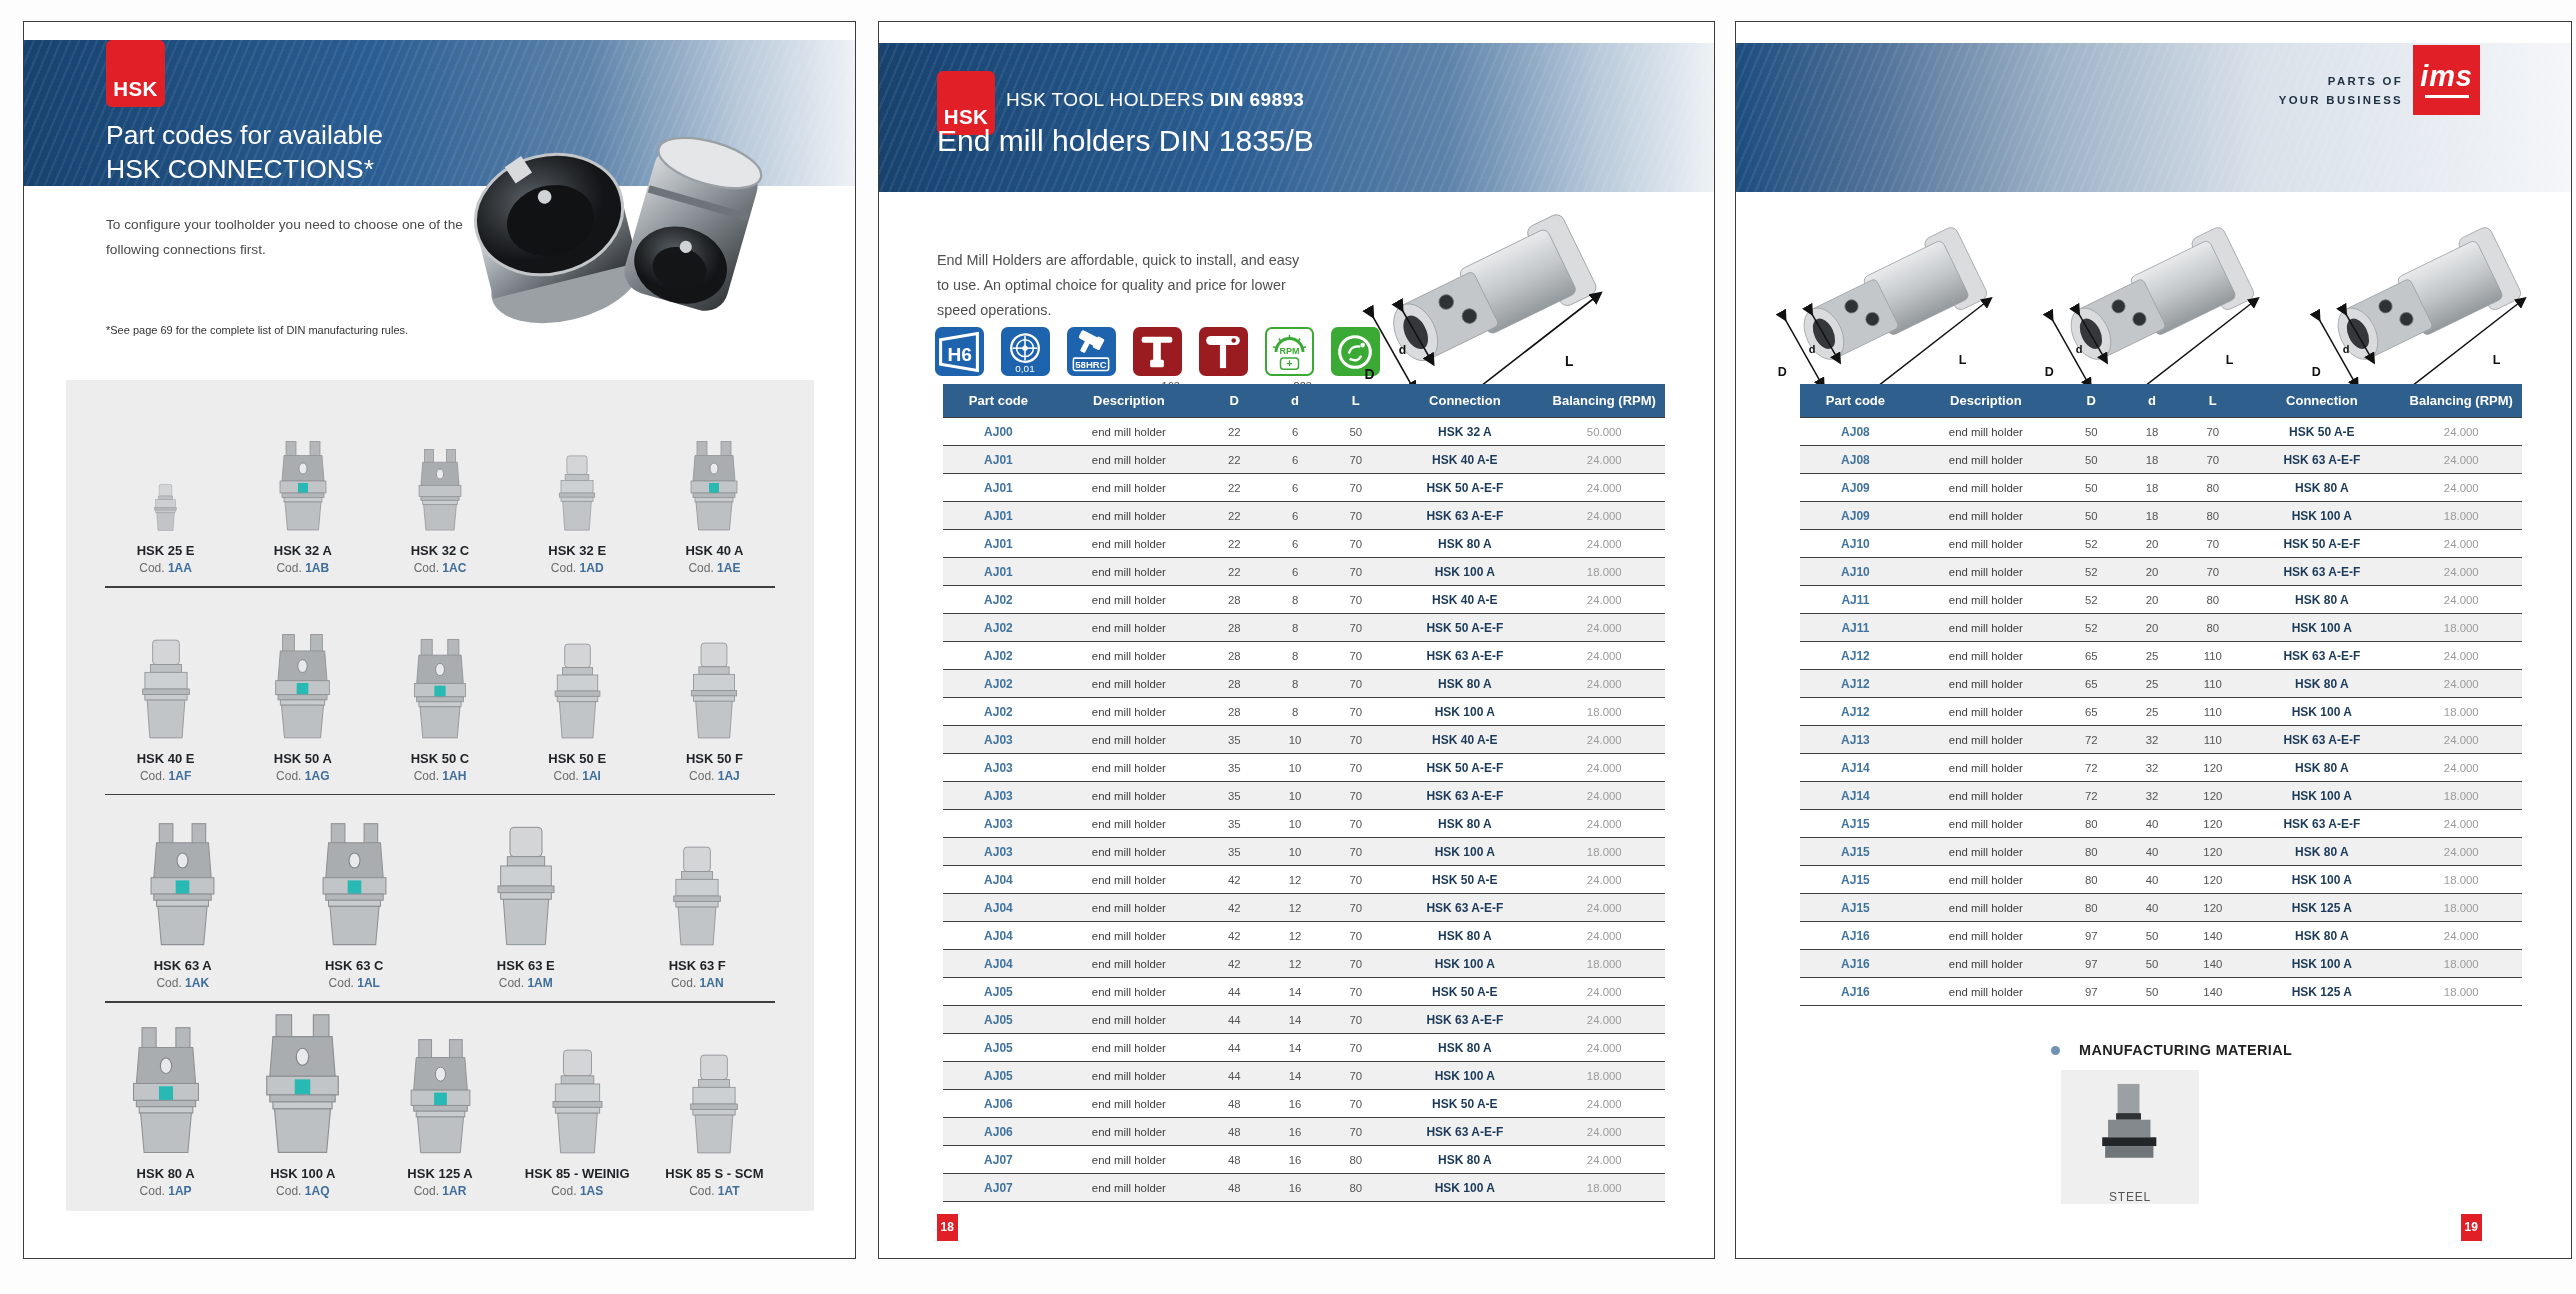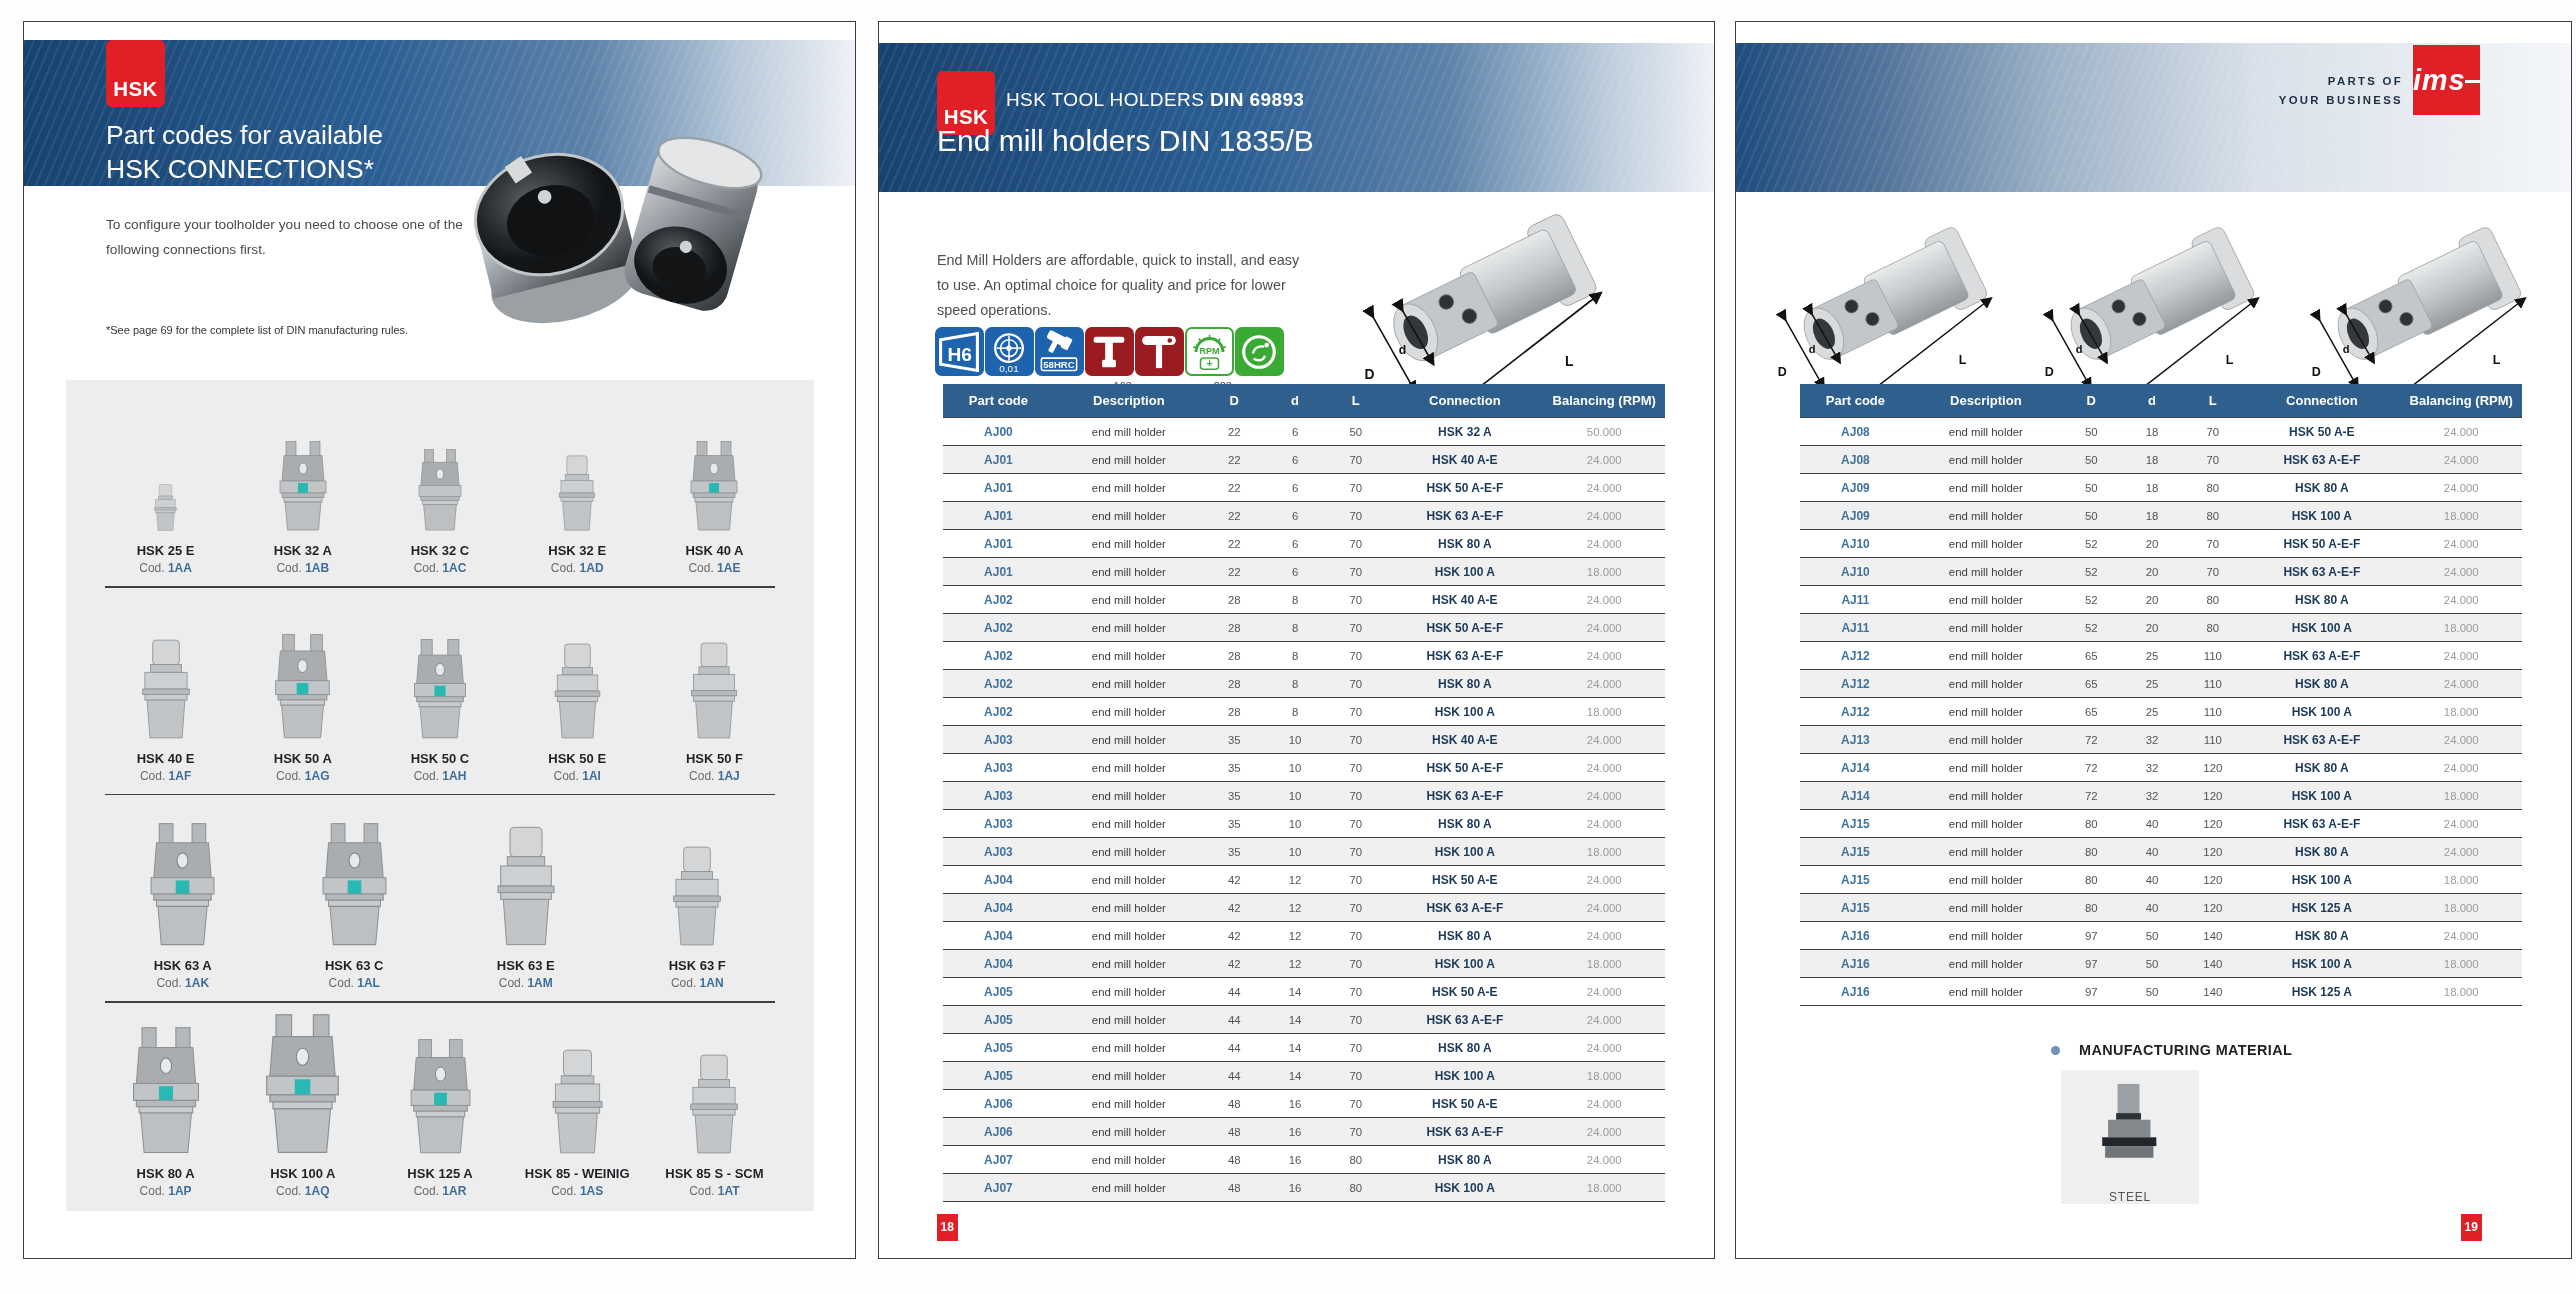--- a/index.html
+++ b/index.html
@@ -35,21 +35,21 @@
   .conn-name{font-size:13px;font-weight:bold;color:#1f2326;white-space:nowrap;}
   .conn-cod{font-size:12px;margin-top:3px;white-space:nowrap;}
   .cod-label{color:#6b6b6b;}
   .cod-value{color:#3e6e99;font-weight:bold;}
 
   
   .p2-kicker{top:67px;left:127px;font-size:19px;font-weight:400;letter-spacing:0.4px;}
   .p2-kicker b{font-weight:bold;}
   .p2-title{top:102px;left:58px;font-size:30px;font-weight:400;}
   .p2-desc{position:absolute;left:58px;top:226px;width:369px;font-size:14.4px;color:#4f4f4f;line-height:1.75;}
-  .icon-row{position:absolute;left:55px;top:305px;display:flex;gap:0;}
+  .icon-row{position:absolute;left:55px;top:305px;display:flex;gap:16px;}
   .icon-cell{display:flex;flex-direction:column;align-items:center;width:50px;}
   .sq-icon{width:49px;height:49px;border-radius:6.8px;display:flex;align-items:center;justify-content:center;box-sizing:border-box;}
   .icon-caption{font-size:11px;color:#4f4f4f;margin-top:3.8px;white-space:nowrap;}
   .diagram{position:absolute;}
 
   
   .data-table{position:absolute;left:64px;top:362px;width:722px;border-bottom:1.5px solid #3e3e3e;}
   .t-head{display:grid;grid-template-columns:1.55fr 2.1fr .85fr .85fr .85fr 2.2fr 1.7fr;background:#2f5f8c;height:33px;align-items:center;}
   .th{color:#ffffff;font-weight:bold;font-size:13px;text-align:center;}
   .t-row{display:grid;grid-template-columns:1.55fr 2.1fr .85fr .85fr .85fr 2.2fr 1.7fr;height:27px;align-items:center;border-top:1.5px solid #3e3e3e;background:#ffffff;}
@@ -57,21 +57,21 @@
   .td{text-align:center;font-size:11.4px;color:#555;}
   .td.c0{color:#41739f;font-weight:bold;font-size:12px;}
   .td.c1{color:#3d3d3d;}
   .td.c5{color:#1b3a5a;font-weight:bold;font-size:12px;}
   .td.c6{color:#9b9b9b;}
 
   .page-num{position:absolute;width:20.5px;height:26.5px;background:#e01f26;color:#fff;display:flex;align-items:center;justify-content:center;font-size:12px;font-weight:bold;}
 
   
   .tagline{position:absolute;left:455px;top:50px;width:212px;text-align:right;font-size:11.4px;letter-spacing:2.3px;line-height:1.65;color:#1d2f42;font-weight:bold;}
-  .ims-logo{position:absolute;left:677px;top:23px;width:67px;height:70px;background:#e01f26;display:flex;align-items:center;justify-content:center;}
+  .ims-logo{position:absolute;left:677px;top:23px;width:67px;height:70px;background:#e01f26;display:flex;flex-direction:column;align-items:center;justify-content:center;}
   .ims-text{color:#fff;font-size:29px;font-weight:bold;font-style:italic;line-height:1;letter-spacing:0.8px;}
   .ims-underline{width:44px;height:3px;background:#fff;margin-top:3.8px;}
   .mat-heading{position:absolute;left:315px;top:1020px;display:flex;align-items:center;gap:19px;font-size:14.4px;font-weight:bold;color:#222;letter-spacing:0.4px;}
   .mat-bullet{width:9px;height:9px;border-radius:50%;background:#6f92b5;}
   .mat-box{position:absolute;left:325px;top:1048px;width:138px;height:134px;background:#efefef;display:flex;flex-direction:column;align-items:center;justify-content:space-between;padding-top:10.6px;box-sizing:border-box;gap:17px;}
   .mat-label{font-size:12px;color:#555;letter-spacing:0.8px;margin-top:7.6px;}
 </style>
 </head>
 <body>
 

